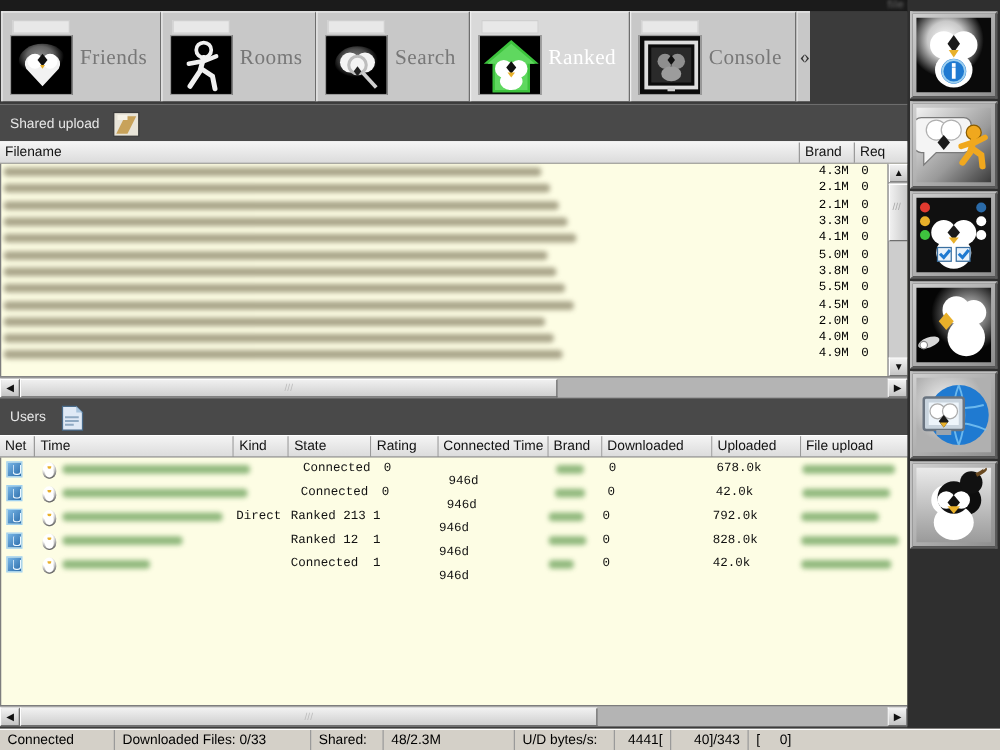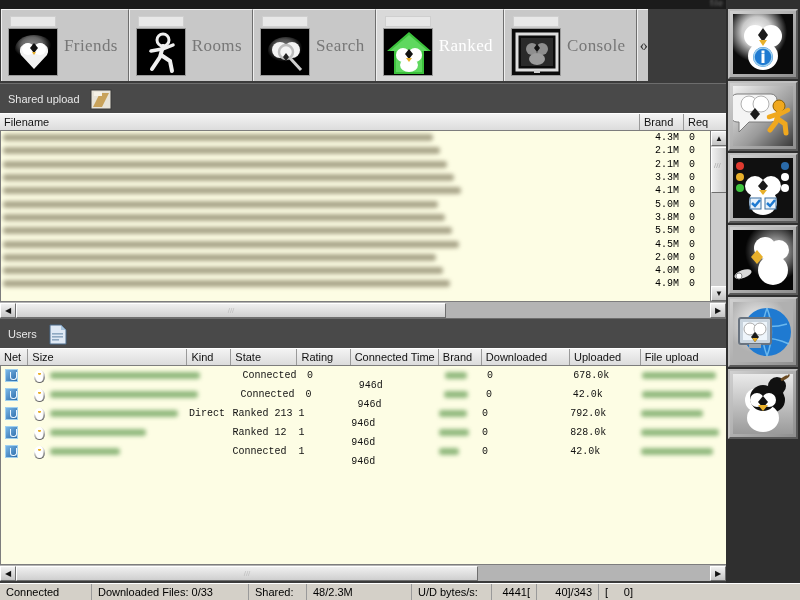--- a/index.html
+++ b/index.html
@@ -626,21 +626,21 @@
           <path d="M14 2 v5 h5 z" fill="#a8c4dd"></path>
           <rect x="5" y="10" width="11" height="1.6" fill="#8fa9c2"></rect>
           <rect x="5" y="13" width="11" height="1.6" fill="#8fa9c2"></rect>
           <rect x="5" y="16" width="7" height="1.6" fill="#8fa9c2"></rect>
         </svg>
       </span>
     </div>
 
     <div class="thead">
       <div class="th" style="width:30px">Net</div>
-      <div class="th" style="width:172px">Size</div>
+      <div class="th" style="width:172px">Time</div>
       <div class="th" style="width:47px">Kind</div>
       <div class="th" style="width:71px">State</div>
       <div class="th" style="width:57px">Rating</div>
       <div class="th" style="width:95px">Connected Time</div>
       <div class="th" style="width:46px">Brand</div>
       <div class="th" style="width:95px">Downloaded</div>
       <div class="th" style="width:76px">Uploaded</div>
       <div class="th" style="width:92px;border-right:none">File upload</div>
     </div>
 

